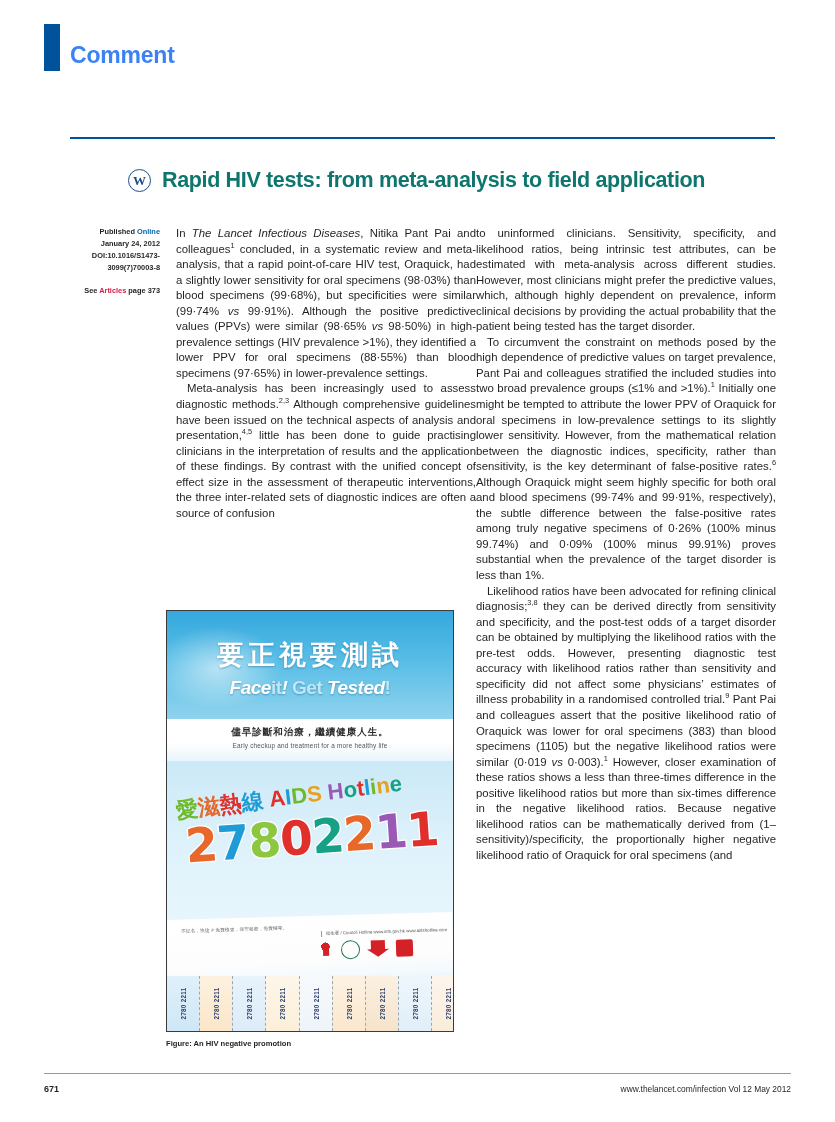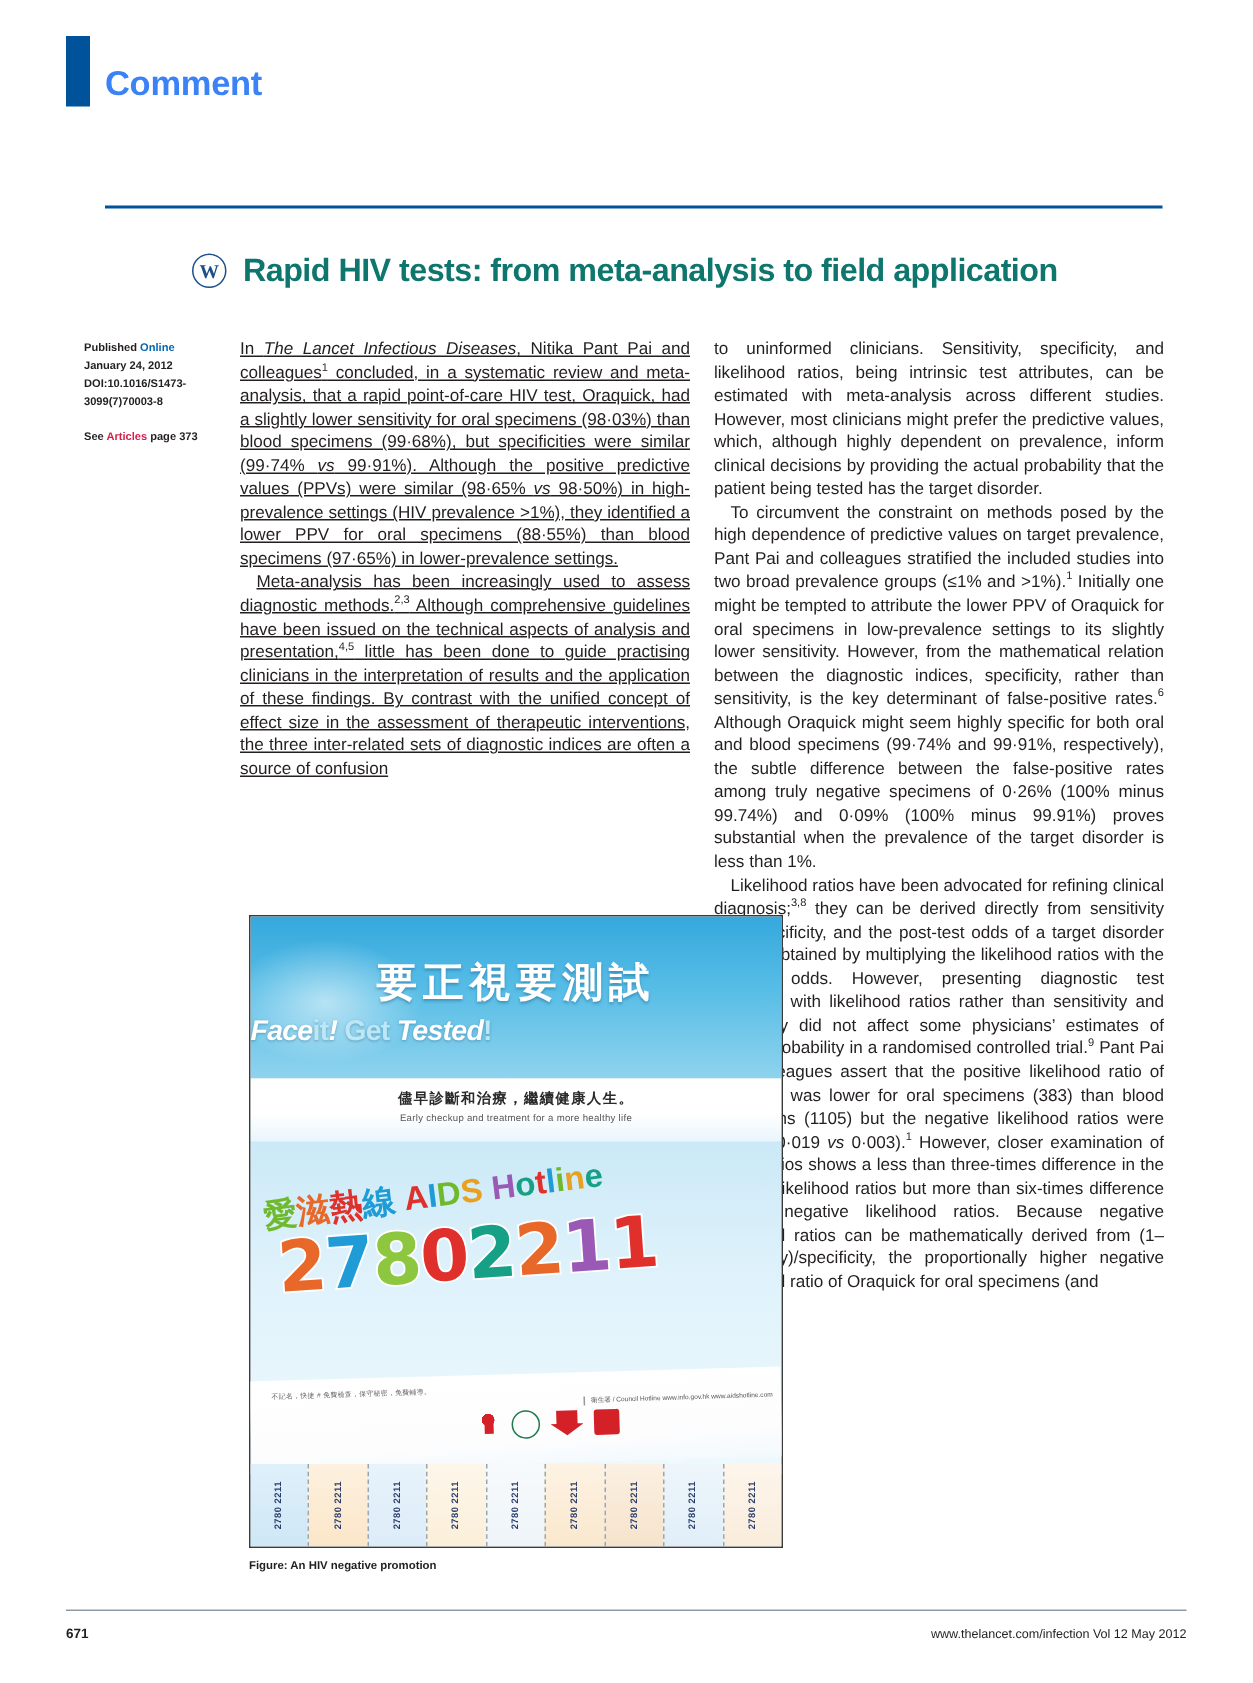--- a/index.html
+++ b/index.html
@@ -82,20 +82,21 @@
     letter-spacing: -0.35px;
     white-space: nowrap;
   }
 
   
   .margin-notes {
     position: absolute;
     left: 56px;
     top: 226px;
     width: 104px;
+    text-align: right;
     font-size: 7.4px;
     line-height: 12.1px;
     font-weight: bold;
     color: #231f20;
   }
   .margin-notes .blue { color: #0067b1; }
   .margin-notes .red  { color: #d6204b; }
   .margin-notes .gap  { display: block; height: 11px; }
 
   
@@ -103,35 +104,35 @@
     position: absolute;
     top: 226px;
     width: 300px;
     font-size: 11.4px;
     line-height: 15.55px;
     text-align: justify;
     color: #231f20;
   }
   .col p { margin: 0; }
   .col p.ind { text-indent: 11px; }
-  .col-left  { left: 160px; text-decoration: underline; }
+  .col-left  { left: 176px; }
   .col-right { left: 476px; width: 300px; }
   sup { font-size: 7.4px; vertical-align: super; line-height: 0; }
   .it { font-style: italic; }
 
   
   .figure {
     position: absolute;
     left: 166px;
     top: 610px;
     width: 300px;
   }
   .poster {
     position: relative;
-    width: 356px;
+    width: 288px;
     height: 422px;
     border: 1px solid #3a3a3a;
     box-sizing: border-box;
     overflow: hidden;
     background: #eaf4fb;
     padding-left: 45px;
   }
   .p-sky {
     position: absolute;
     left: 0; top: 0;
@@ -155,20 +156,21 @@
     font-weight: bold;
     color: #ffffff;
     letter-spacing: 4px;
     font-family: "DejaVu Sans", sans-serif;
     text-shadow: 0 1px 2px rgba(0,60,100,.35);
   }
   .p-en-head {
     position: absolute;
     left: 0; right: 0;
     top: 66px;
+    text-align: center;
     font-size: 19px;
     font-weight: bold;
     color: #ffffff;
     font-style: italic;
     letter-spacing: -0.5px;
     text-shadow: 0 1px 2px rgba(0,60,100,.35);
   }
   .p-en-head .lt { color: #bde7f7; font-style: normal; font-weight: bold; }
   .p-white {
     position: absolute;

